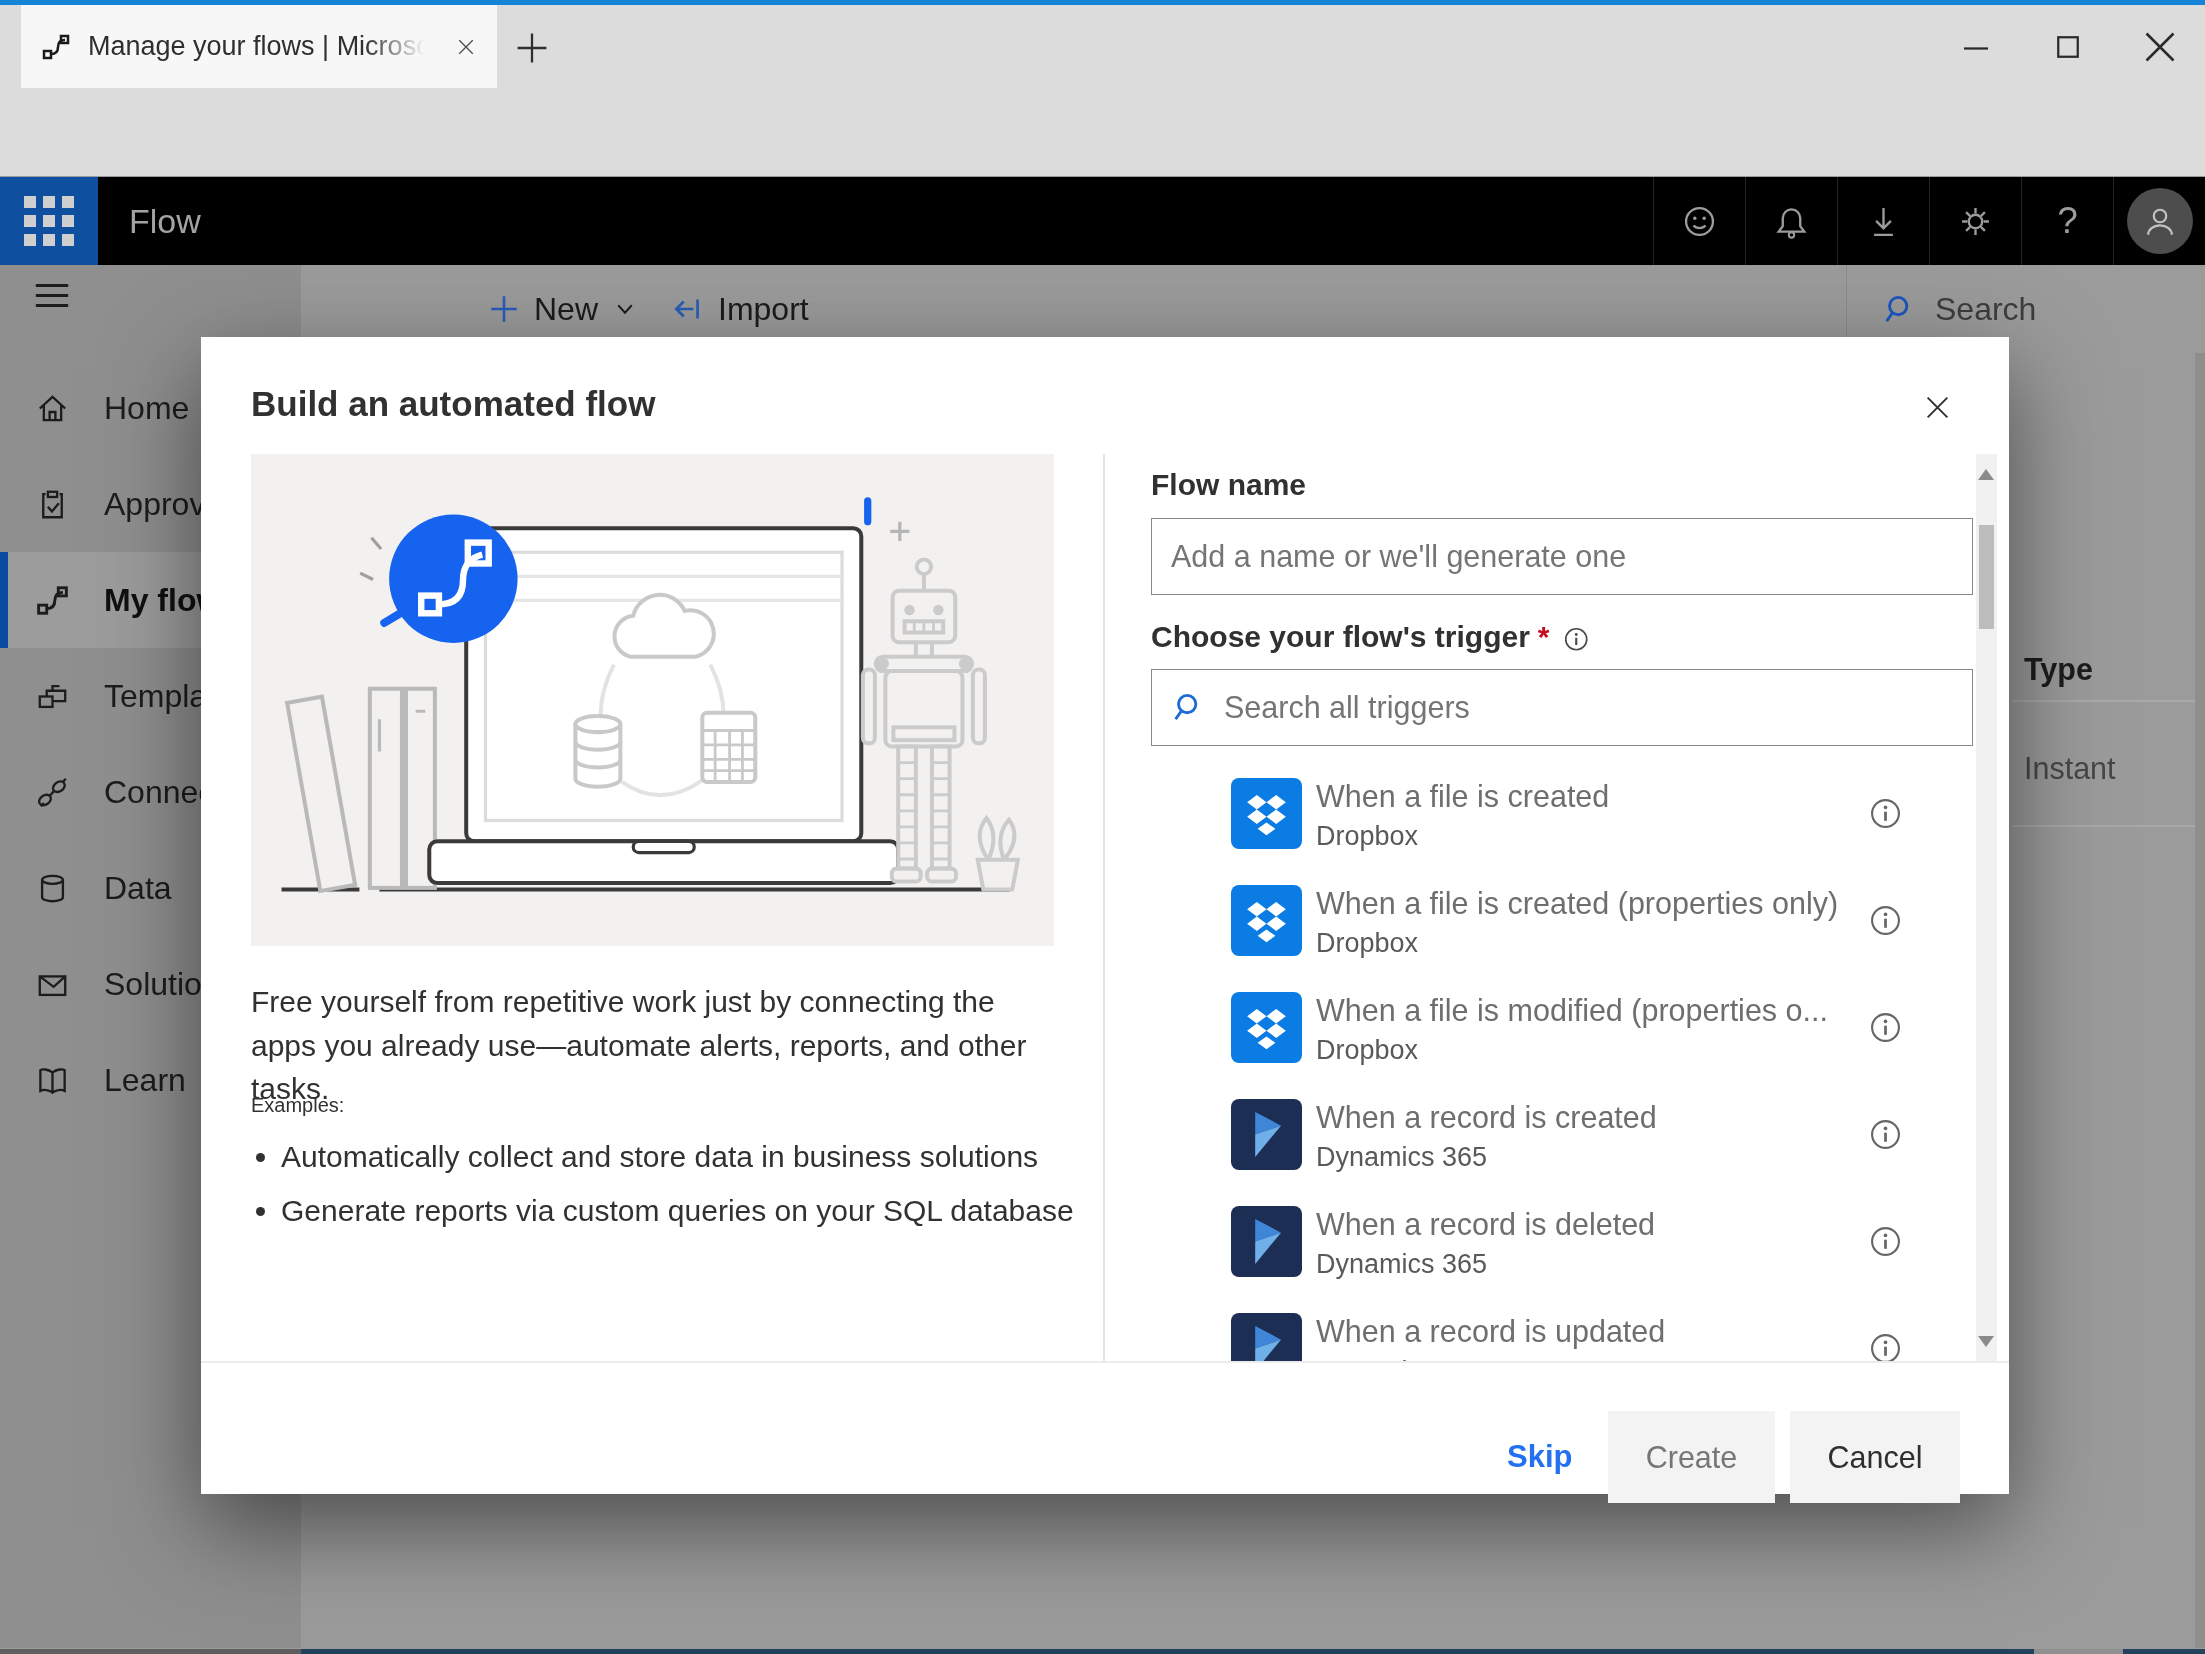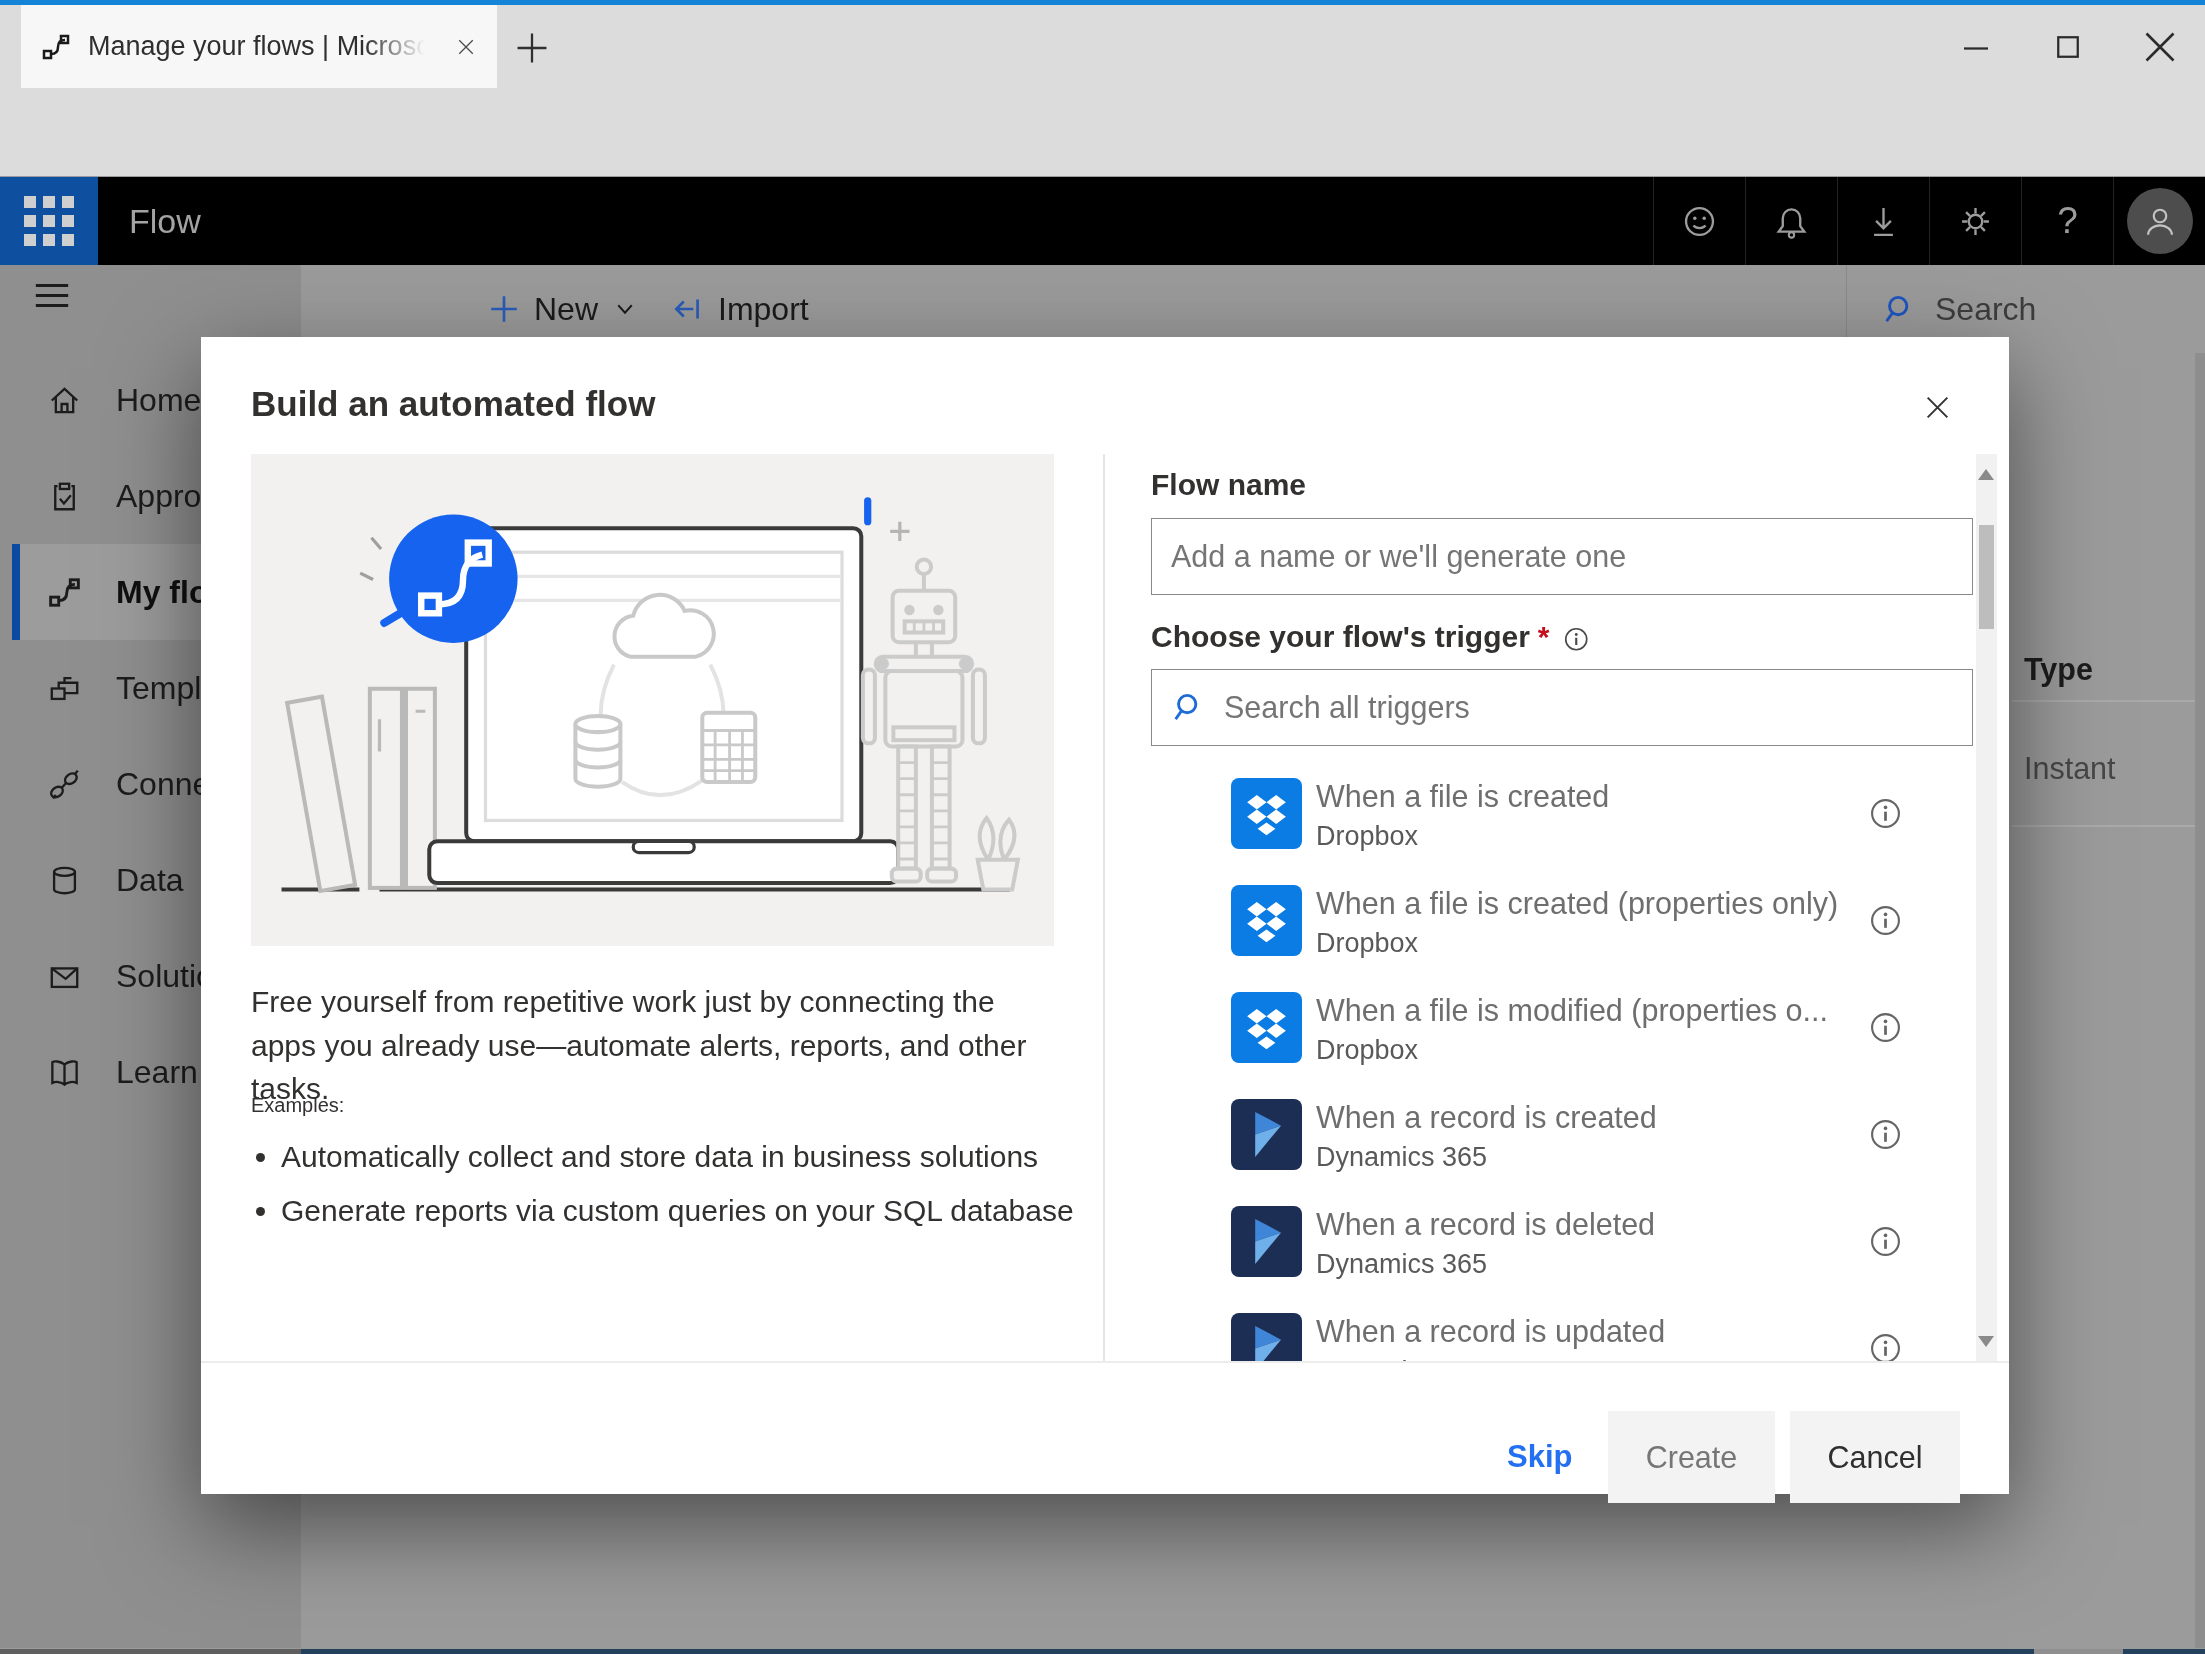--- a/index.html
+++ b/index.html
@@ -41,21 +41,21 @@
   .appbar-right { position:absolute; right:0; top:0; height:88px; display:flex; }
   .appbar-cell { width:92px; height:88px; display:flex; align-items:center; justify-content:center; border-left:0.8px solid #242424; }
   .appbar-cell svg { width:43px; height:43px; color:#9c9c9c; }
   .appbar-q { font-size:37px; color:#9c9c9c; }
   .avatar-circle { width:66px; height:66px; border-radius:50%; background:#4d4d4d; display:flex; align-items:center; justify-content:center; }
   .avatar-circle svg { width:40px; height:40px; color:#c2c2c2; }
 
   
   .sidebar { left:0; top:265px; width:301px; height:1383px; background:#8f8f8f; }
   .hamburger { left:32px; top:278px; width:40px; height:35px; color:#1c1c1c; }
-  .side-items { position:absolute; left:0; top:352px; width:301px;padding-left:12px; }
+  .side-items { position:absolute; left:0; top:360px; width:301px; }
   .side-item { position:relative; height:96px; display:flex; align-items:center; }
   .side-item svg { position:absolute; left:34px; width:37px; height:37px; color:#1c1c1c; }
   .side-item span { position:absolute; left:104px; font-size:32px; color:#1c1c1c; white-space:nowrap; }
   .side-item.selected { background:#9c9c9c; }
   .side-item.selected::before { content:""; position:absolute; left:0; top:0; width:8px; height:96px; background:#0c4aa2; }
   .side-item.selected span { color:#101010; font-weight:bold; }
 
   .toolbar { left:301px; top:265px; width:1904px; height:88px; background:#9b9b9b; }
   .tb-item { position:absolute; top:0; height:88px; display:flex; align-items:center; }
   .tb-new { left:186px; } .tb-import { left:370px; }

